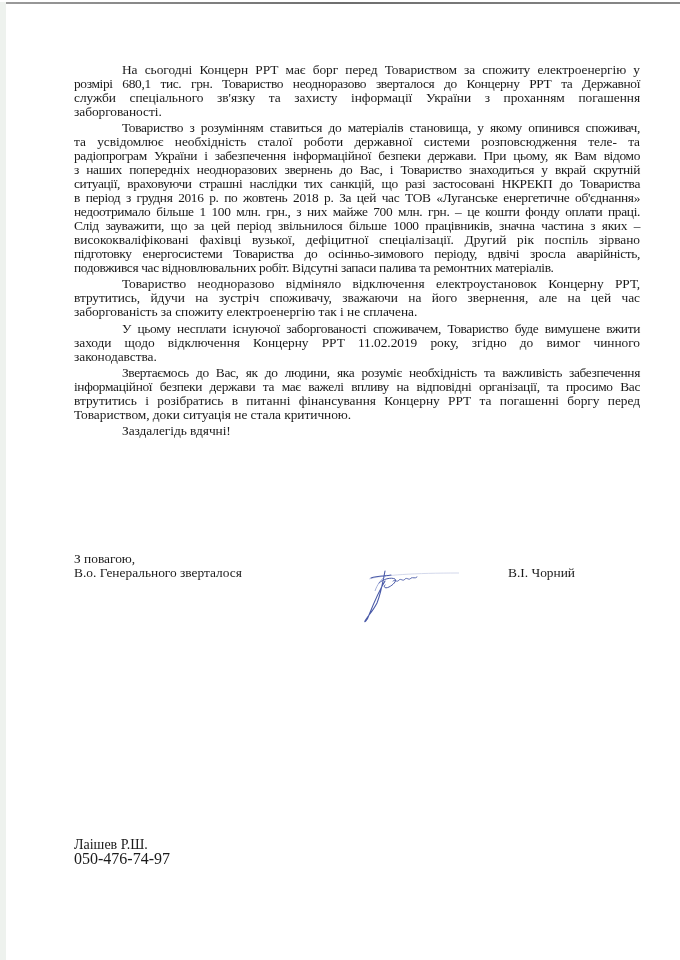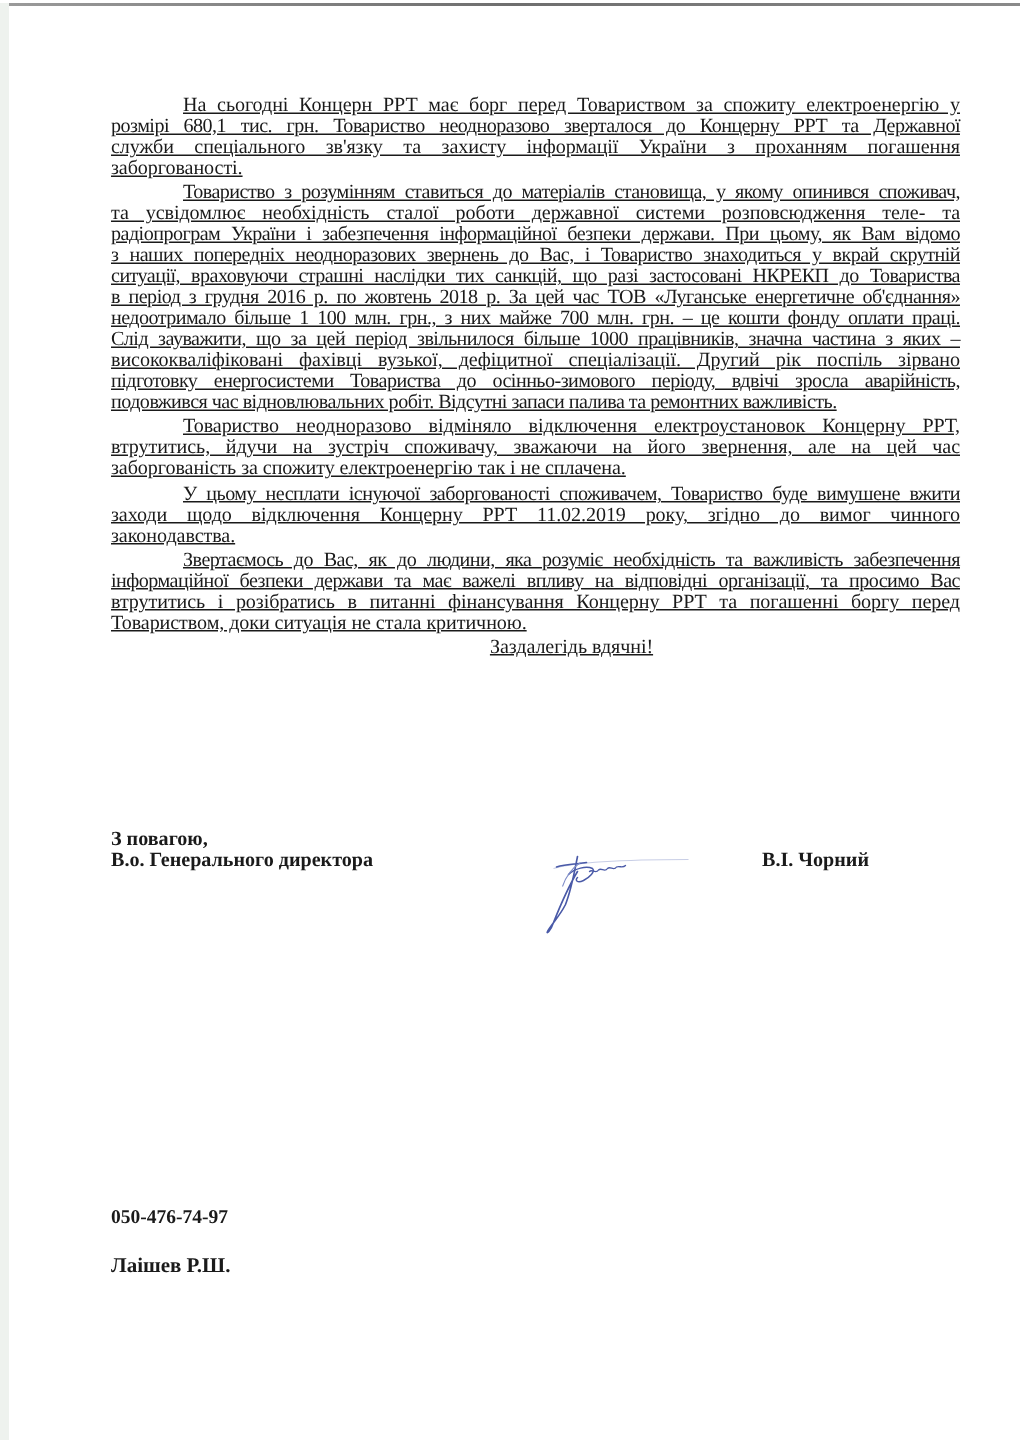--- a/index.html
+++ b/index.html
@@ -28,34 +28,32 @@
       background: #eef2ee;
     }
     .line {
       position: absolute;
       left: 74px;
       width: 566px;
       font-size: 13.4px;
       line-height: 14px;
       white-space: nowrap;
       letter-spacing: -0.05px;
-      text-decoration: underline;
     }
     .justify {
       text-align: justify;
       text-align-last: justify;
     }
-    .indent { padding-left: 48px; width: 518px; text-align: center; }
+    .indent { padding-left: 48px; width: 518px; }
     .condensed { letter-spacing: -0.35px; }
     .sig-text {
       position: absolute;
       font-size: 13.4px;
       line-height: 14px;
       white-space: nowrap;
-      font-weight: bold;
     }
     .signature {
       position: absolute;
       left: 355px; top: 565px;
       width: 110px; height: 60px;
     }
   </style>
 </head>
 <body>
 
@@ -73,21 +71,21 @@
   <div class="line justify indent condensed" style="top:121px">Товариство з розумінням ставиться до матеріалів становища, у якому опинився споживач,</div>
   <div class="line justify" style="top:135px">та усвідомлює необхідність сталої роботи державної системи розповсюдження теле- та</div>
   <div class="line justify condensed" style="top:149px">радіопрограм України і забезпечення інформаційної безпеки держави. При цьому, як Вам відомо</div>
   <div class="line justify condensed" style="top:163px">з наших попередніх неодноразових звернень до Вас, і Товариство знаходиться у вкрай скрутній</div>
   <div class="line justify condensed" style="top:177px">ситуації, враховуючи страшні наслідки тих санкцій, що разі застосовані НКРЕКП до Товариства</div>
   <div class="line justify condensed" style="top:191px">в період з грудня 2016 р. по жовтень 2018 р. За цей час ТОВ «Луганське енергетичне об'єднання»</div>
   <div class="line justify condensed" style="top:205px">недоотримало більше 1 100 млн. грн., з них майже 700 млн. грн. – це кошти фонду оплати праці.</div>
   <div class="line justify condensed" style="top:219px">Слід зауважити, що за цей період звільнилося більше 1000 працівників, значна частина з яких –</div>
   <div class="line justify" style="top:233px">висококваліфіковані фахівці вузької, дефіцитної спеціалізації. Другий рік поспіль зірвано</div>
   <div class="line justify condensed" style="top:247px">підготовку енергосистеми Товариства  до осінньо-зимового періоду, вдвічі зросла аварійність,</div>
-  <div class="line condensed" style="top:261px">подовжився час відновлювальних робіт. Відсутні запаси палива та ремонтних важливість.</div>
+  <div class="line condensed" style="top:261px">подовжився час відновлювальних робіт. Відсутні запаси палива та ремонтних матеріалів.</div>
 </div>
 
 <div>
   <div class="line justify indent" style="top:277px">Товариство неодноразово відміняло відключення електроустановок Концерну РРТ,</div>
   <div class="line justify" style="top:291px">втрутитись, йдучи на зустріч споживачу, зважаючи на його звернення, але на цей час</div>
   <div class="line" style="top:305px">заборгованість за спожиту електроенергію так і не сплачена.</div>
 </div>
 
 <div>
   <div class="line justify indent condensed" style="top:322px">У цьому несплати існуючої заборгованості споживачем, Товариство буде вимушене вжити</div>
@@ -101,29 +99,29 @@
   <div class="line justify" style="top:394px">втрутитись і розібратись в питанні фінансування Концерну РРТ та погашенні боргу перед</div>
   <div class="line" style="top:408px">Товариством, доки ситуація не стала критичною.</div>
 </div>
 
 <div>
   <div class="line indent" style="top:424px">Заздалегідь вдячні!</div>
 </div>
 
 <div>
   <div class="sig-text" style="left:74px; top:552px">З повагою,</div>
-  <div class="sig-text" style="left:74px; top:566px">В.о. Генерального директора</div>
+  <div class="sig-text" style="left:74px; top:566px">В.о. Генерального зверталося</div>
 
   <svg class="signature" viewBox="0 0 110 60">
     <path d="M14 14 C 28 10, 60 8, 104 8" stroke="#c8cee6" stroke-width="0.8" fill="none"></path>
     <path d="M16 13 C 22 11, 30 11, 36 10 M30 6 C 28 16, 26 28, 22 38 C 18 46, 12 52, 10 56 C 9 58, 12 56, 14 50 C 18 40, 24 26, 30 16" stroke="#4a5aa8" stroke-width="1.1" fill="none" stroke-linecap="round"></path>
     <path d="M24 18 C 28 14, 36 12, 40 14 C 42 16, 38 20, 34 22 C 30 24, 28 22, 30 20" stroke="#4a5aa8" stroke-width="1" fill="none" stroke-linecap="round"></path>
     <path d="M38 16 C 40 14, 42 18, 44 15 C 46 13, 48 17, 50 14 C 52 12, 54 16, 56 13 C 58 12, 60 14, 62 12" stroke="#4a5aa8" stroke-width="0.9" fill="none" stroke-linecap="round"></path>
     <path d="M20 26 C 22 20, 26 14, 32 10" stroke="#7e8cc8" stroke-width="0.7" fill="none"></path>
   </svg>
 
   <div class="sig-text" style="left:508px; top:566px">В.І. Чорний</div>
 </div>
 
 <div>
   <div class="sig-text" style="left:74px; top:838px; font-size:14px">Лаішев Р.Ш.</div>
-  <div class="sig-text" style="left:74px; top:804px; font-size:13px">050-476-74-97</div>
+  <div class="sig-text" style="left:74px; top:852px; font-size:16px">050-476-74-97</div>
 </div>
 
 </body></html>

